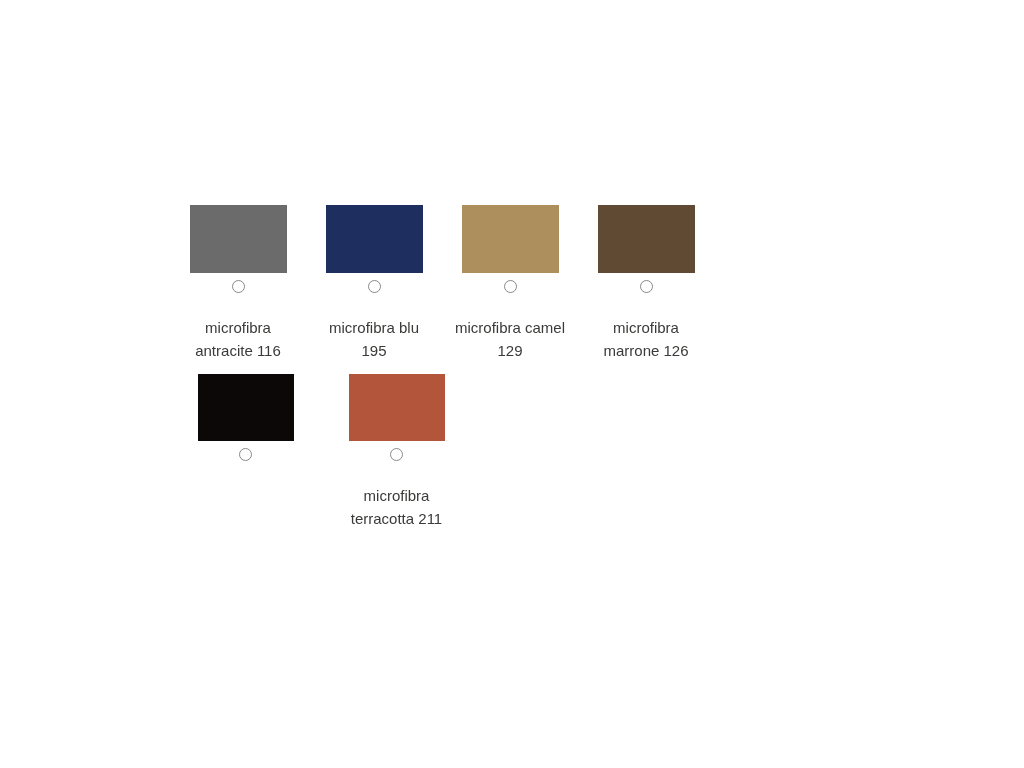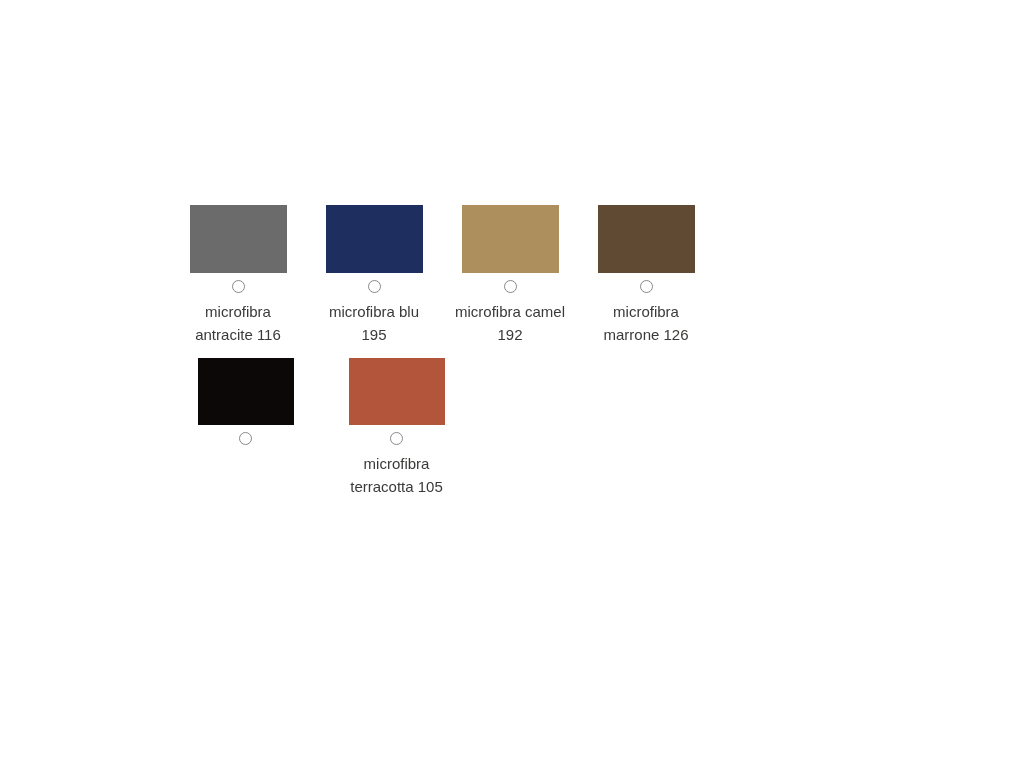--- a/index.html
+++ b/index.html
@@ -58,21 +58,21 @@
     width: 13px;
     height: 13px;
     border: 1px solid #8a8a8a;
     border-radius: 50%;
     background: #ffffff;
     box-sizing: border-box;
     margin-top: 7px;
   }
 
   .swatch-label {
-    margin-top: 7px;
+    margin-top: 23px;
     font-size: 15px;
     line-height: 23px;
     text-align: center;
     color: #3a3a38;
     max-width: 118px;
   }
 </style>
 </head>
 <body>
 
@@ -84,32 +84,32 @@
         <span class="swatch-label">microfibra antracite 116</span>
       </div>
       <div class="swatch-option">
         <span class="swatch-chip" style="background-color: rgb(30, 46, 94);"></span>
         <span class="swatch-radio"></span>
         <span class="swatch-label">microfibra blu 195</span>
       </div>
       <div class="swatch-option">
         <span class="swatch-chip" style="background-color: rgb(173, 143, 94);"></span>
         <span class="swatch-radio"></span>
-        <span class="swatch-label">microfibra camel 192</span>
+        <span class="swatch-label">microfibra camel 129</span>
       </div>
       <div class="swatch-option">
         <span class="swatch-chip" style="background-color: rgb(96, 74, 51);"></span>
         <span class="swatch-radio"></span>
         <span class="swatch-label">microfibra marrone 126</span>
       </div>
     </div>
   <div class="swatch-row swatch-row-secondary">
       <div class="swatch-option">
         <span class="swatch-chip" style="background-color: rgb(11, 8, 7);"></span>
         <span class="swatch-radio"></span>
       </div>
       <div class="swatch-option">
         <span class="swatch-chip" style="background-color: rgb(179, 85, 58);"></span>
         <span class="swatch-radio"></span>
-        <span class="swatch-label">microfibra terracotta 105</span>
+        <span class="swatch-label">microfibra terracotta 211</span>
       </div>
     </div>
 </div>
 
 </body></html>

